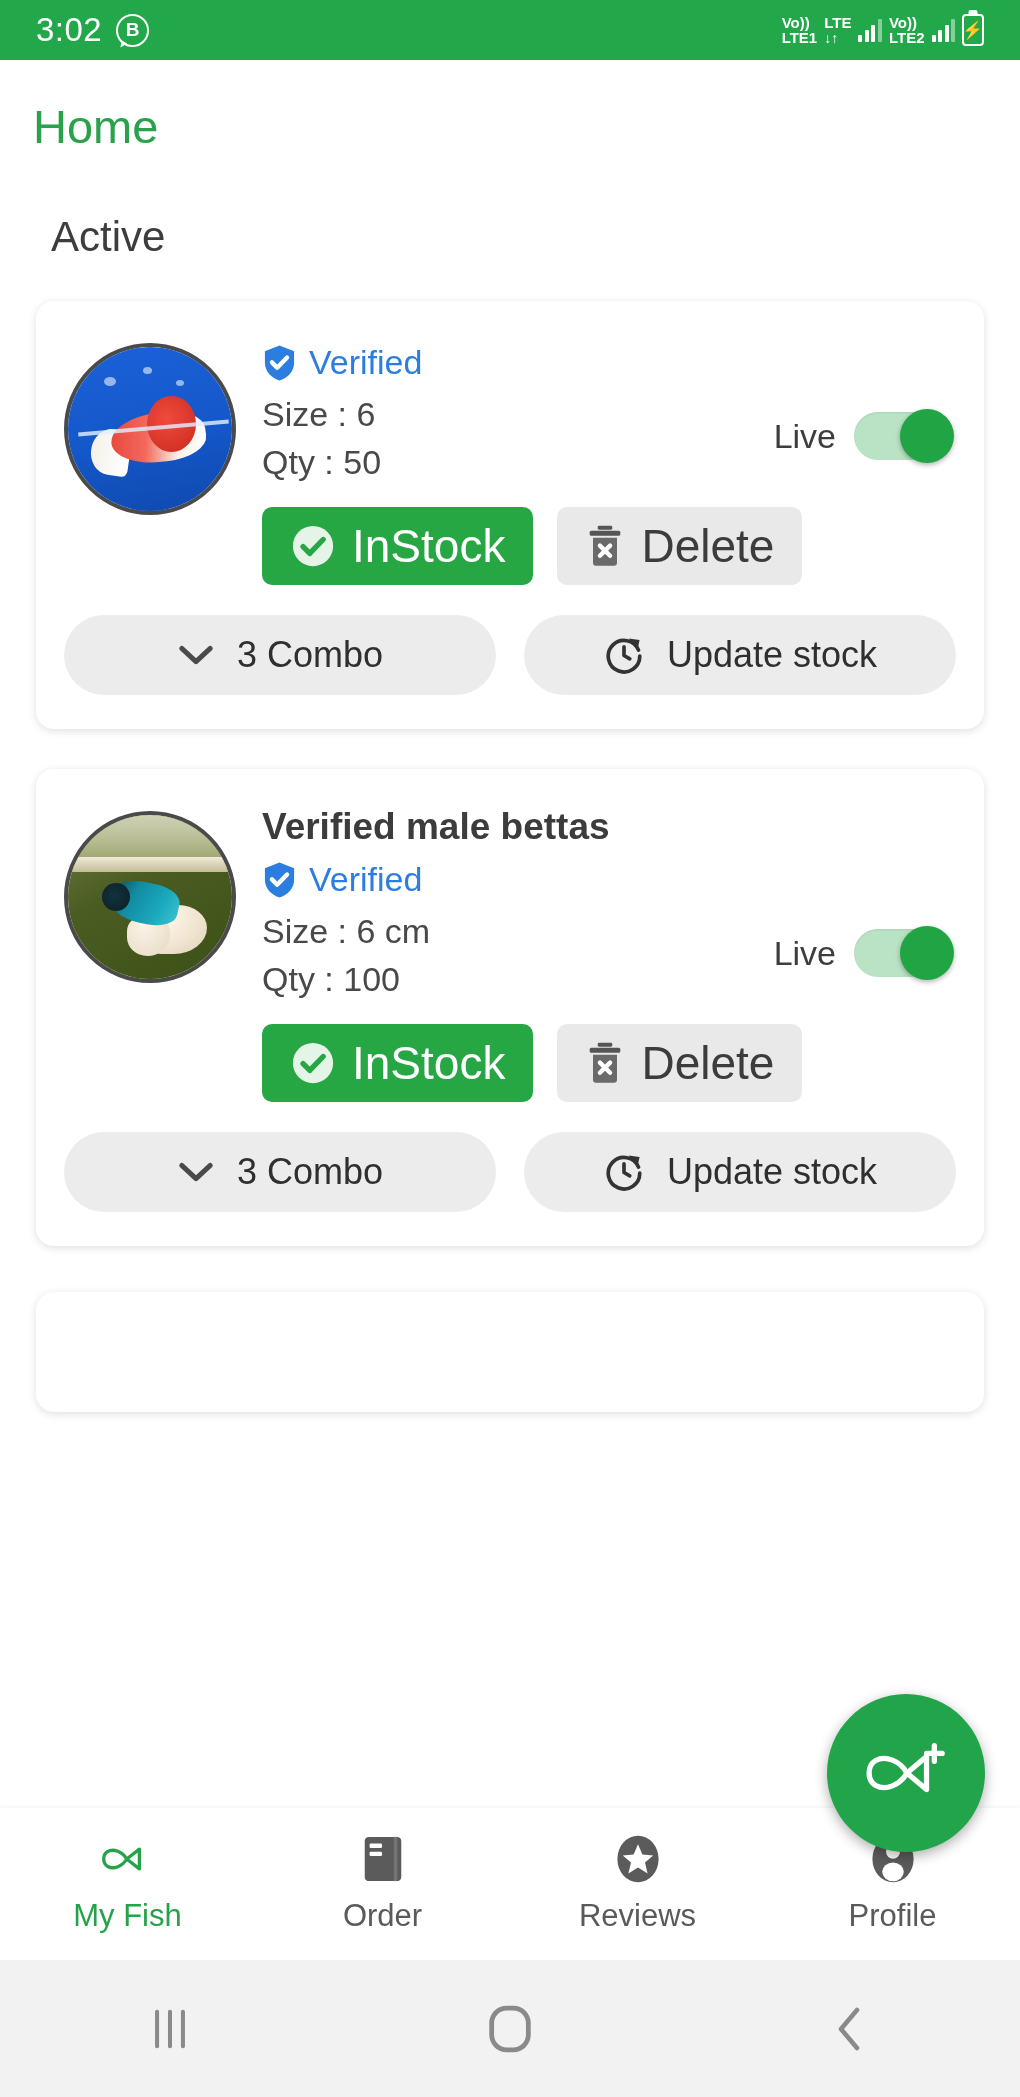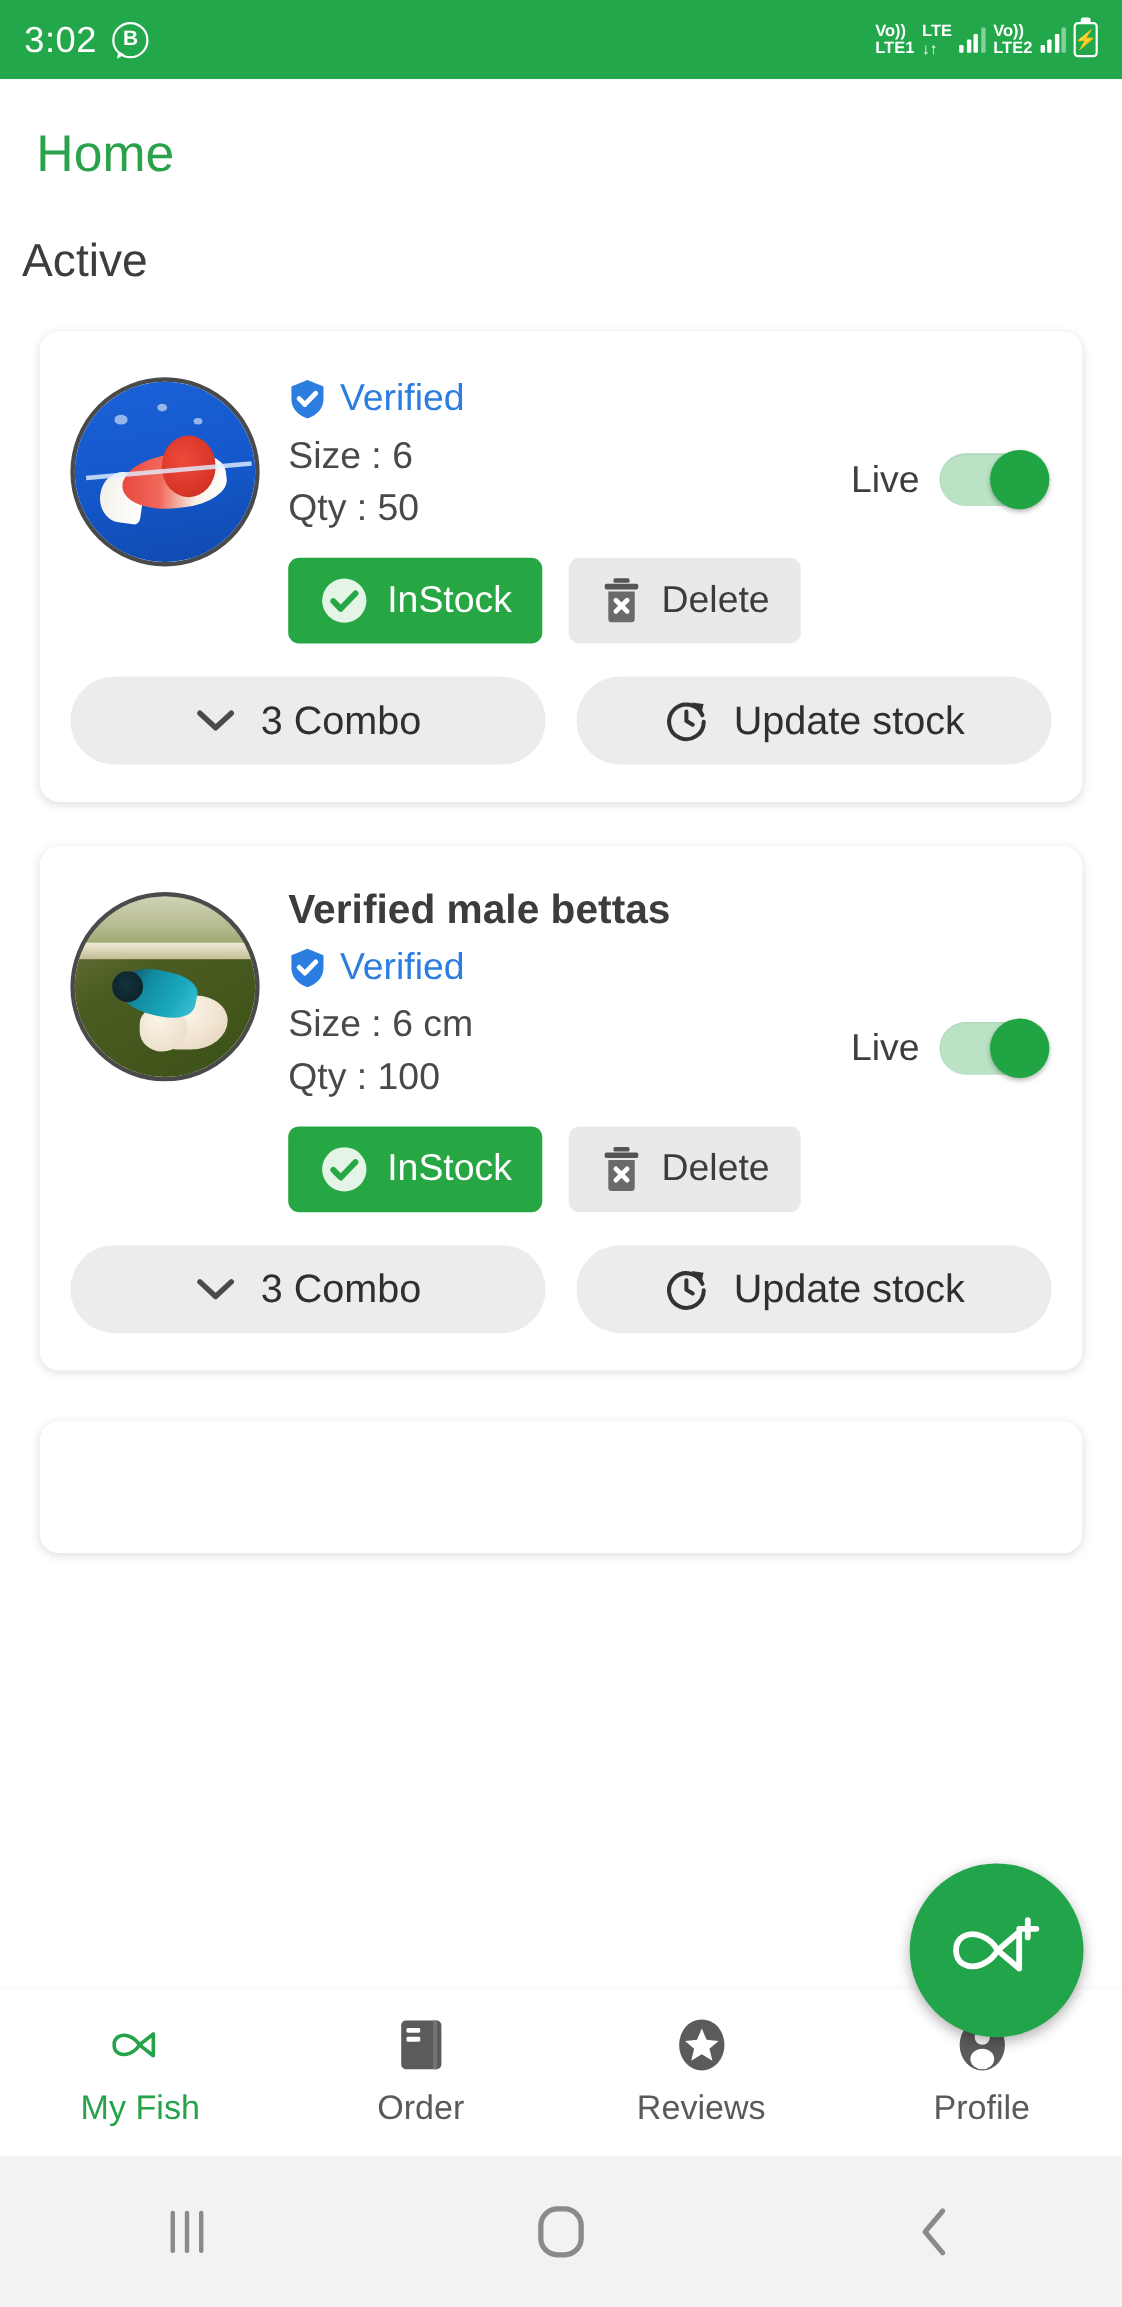--- a/index.html
+++ b/index.html
@@ -6,22 +6,22 @@
   html, body {
     width:1020px; height:2097px;
     font-family:"Liberation Sans", sans-serif;
     background:#ffffff;
     overflow:hidden;
   }
   .phone { position:relative; width:1020px; height:2097px; background:#ffffff; }
 
   
   .statusbar{
-    height:72px; background:#22a84a; display:flex; align-items:center;
-    justify-content:space-between; padding:0 22px; color:#fff;
+    height:60px; background:#22a84a; display:flex; align-items:center;
+    justify-content:space-between; padding:0 36px; color:#fff;
   }
   .sb-left{ display:flex; align-items:center; gap:14px; }
   .sb-clock{ font-size:33px; font-weight:400; letter-spacing:.5px; }
   .sb-biz{
     width:33px; height:33px; border:2.5px solid #fff; border-radius:50%;
     display:flex; align-items:center; justify-content:center;
     font-size:19px; font-weight:700; position:relative;
   }
   .sb-biz::after{
     content:""; position:absolute; bottom:-3px; left:3px;
@@ -55,20 +55,21 @@
   .appbar-title{ font-size:47px; color:#2aa24b; font-weight:400; }
 
   
   .content{
     position:absolute; top:175px; left:0; right:0; bottom:0;
     background:#fff; overflow:hidden;
   }
   .section-title{
     font-size:42px; color:#3d3d3d; font-weight:400;
     padding:38px 0 0 20px;
+    margin-left:31px;
   }
 
   
   .card{
     margin:40px 36px 0 36px; background:#fff; border-radius:18px;
     box-shadow:0 2px 9px rgba(0,0,0,.13);
     padding:30px 28px 34px 28px;
   }
   .card-top{ display:flex; gap:0; }
   .thumb{
@@ -153,21 +154,21 @@
     position:relative; box-shadow:0 1px 2px rgba(0,0,0,.08) inset;
   }
   .toggle .knob{
     position:absolute; right:-4px; top:-3px; width:54px; height:54px;
     border-radius:50%; background:#21a544; box-shadow:0 2px 5px rgba(0,0,0,.3);
   }
 
   .btn-row{ display:flex; gap:24px; margin-top:20px; padding-left:0; justify-content:flex-start; }
   .btn{
     display:flex; align-items:center; gap:16px; border-radius:10px;
-    font-size:34px; padding:0 28px; height:78px;
+    font-size:46px; padding:0 28px; height:78px;
   }
   .btn-instock{ background:#27a744; color:#ffffff; }
   .btn-delete{ background:#e9e9e9; color:#3c3c3c; }
   .check-ic{ width:46px; height:46px; display:block; }
   .trash-ic{ width:40px; height:44px; display:block; }
 
   .bottom-row{ display:flex; gap:28px; margin-top:30px;justify-content:flex-end; }
   .pill{
     flex:1; background:#ececec; border-radius:42px; height:80px;
     display:flex; align-items:center; justify-content:center; gap:22px;

